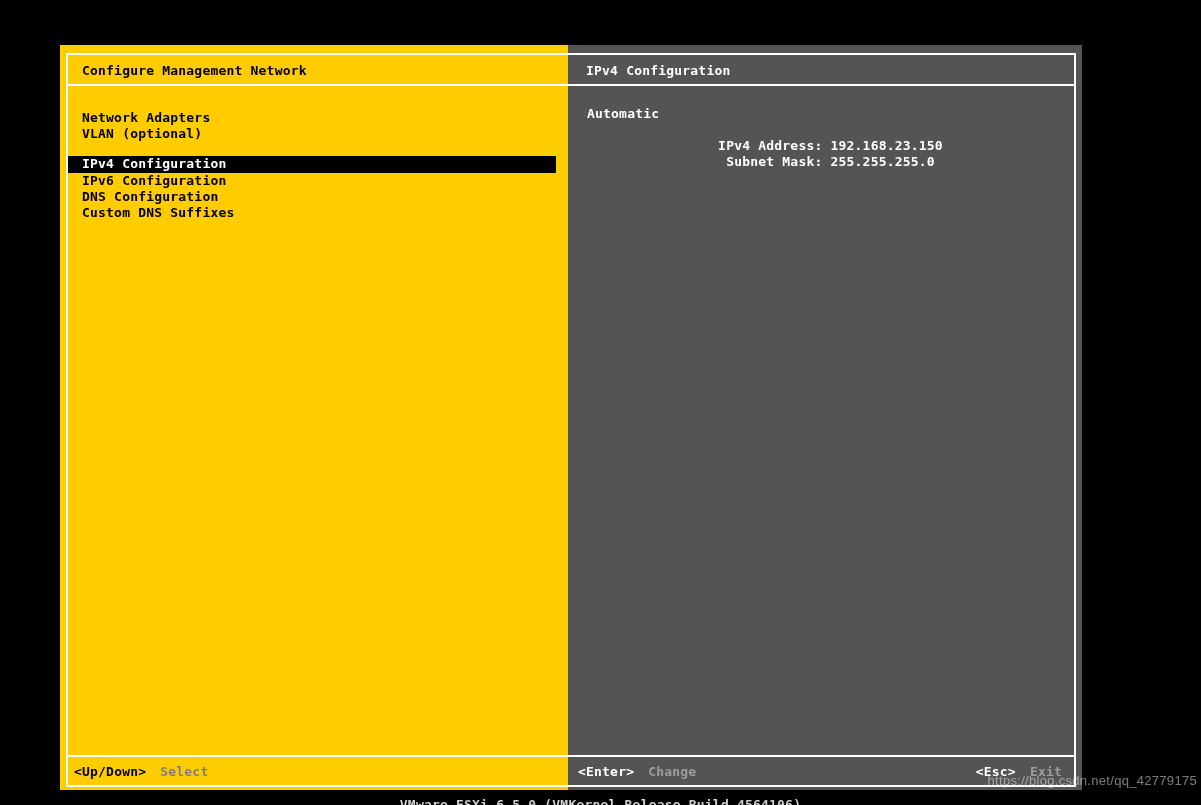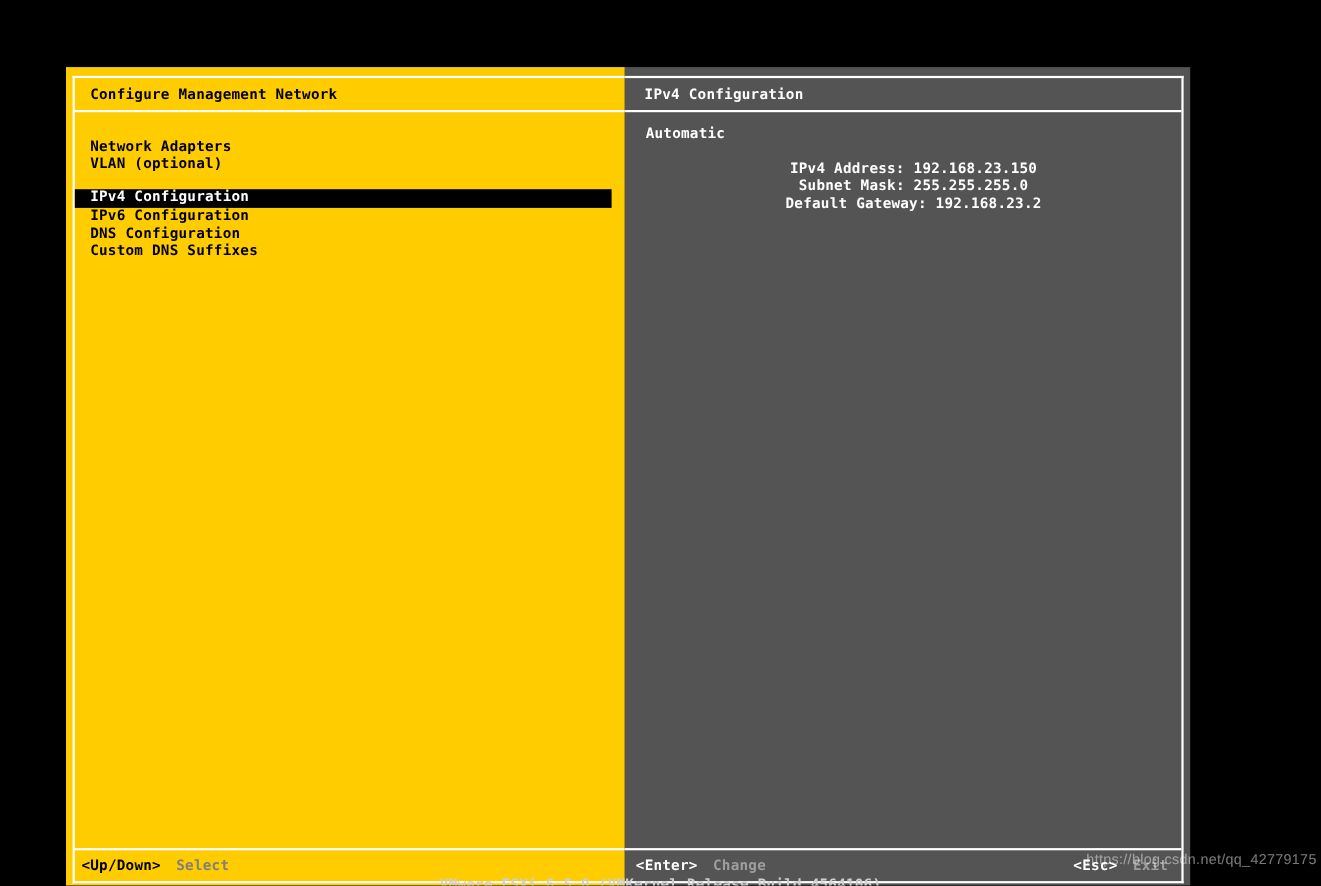--- a/index.html
+++ b/index.html
@@ -12,21 +12,20 @@
     font-size: 13px;
     letter-spacing: 0.2px;
     line-height: 16px;
   }
   #screen { position: relative; width: 1201px; height: 805px; background: #000; }
 
   #dcui-window {
     position: absolute; left: 60px; top: 45px;
     width: 1022px; height: 551px;
     display: flex;
-    margin-top: 16px;
   }
 
   
   .panel-left {
     position: relative;
     width: 508px; height: 745px;
     background: #FFCC00;
     color: #000;
   }
   .panel-left .inner {
@@ -64,21 +63,21 @@
     color: #FFF;
   }
   .panel-right .inner {
     position: absolute; left: 0; top: 8px; right: 6px; bottom: 3px;
     border: 2px solid #FFF; border-left: none;
   }
   .panel-right .hdr {
     height: 31px; border-bottom: 2px solid #FFF;
     padding: 8px 0 0 18px;
   }
-  .rcontent { padding: 12px 0 0 19px; }
+  .rcontent { padding: 20px 0 0 19px; }
   .mode-line { height: 16px; }
   .fields { margin-top: 16px; }
   .field-line { height: 16px; white-space: nowrap; text-align: center; }
   .help-block { margin-top: 16px; color: #A3A3A3; }
   .help-line { height: 16px; white-space: nowrap; }
   .hintbar-right {
     position: absolute; left: 0; right: 0; bottom: 0;
     height: 30px; border-top: 2px solid #FFF;
     padding: 7px 12px 0 10px; white-space: nowrap;
   }
@@ -137,24 +136,20 @@
 
           <div class="fields">
             <div class="field-line">
               <span>IPv4 Address:</span>
               <span>192.168.23.150</span>
             </div>
             <div class="field-line">
               <span>Subnet Mask:</span>
               <span>255.255.255.0</span>
             </div>
-            <div class="field-line">
-              <span>Default Gateway:</span>
-              <span>192.168.23.2</span>
-            </div>
           </div>
 
         </div>
 
         <div class="hintbar-right">
           <span class="key-white">&lt;Enter&gt;</span><span class="action-gray-on-gray">Change</span>
           <span class="hint-esc">
             <span class="key-white">&lt;Esc&gt;</span><span class="action-gray-on-gray">Exit</span>
           </span>
         </div>

